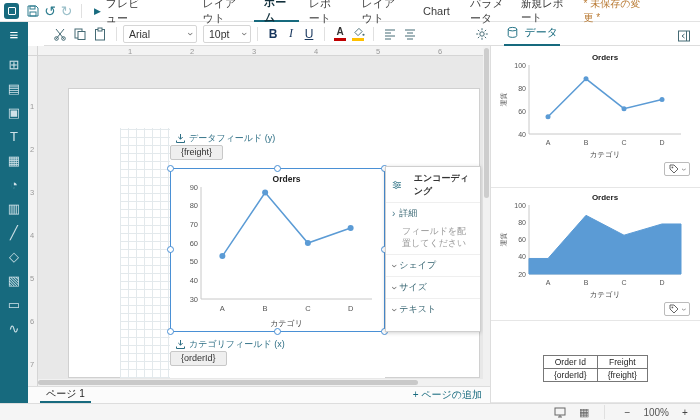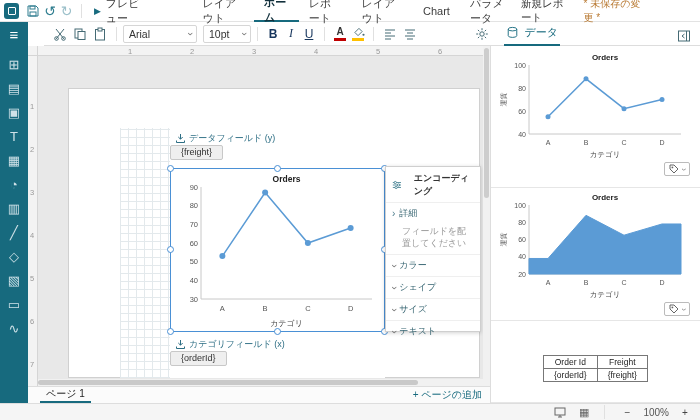--- a/index.html
+++ b/index.html
@@ -384,24 +384,20 @@
       </svg>
       <span>エンコーディング</span>
     </div>
     <div class="enc-row">
       <span class="enc-chev-r">›</span>
       <span>詳細</span>
     </div>
     <div class="enc-placeholder">フィールドを配置してください</div>
     <div class="enc-row">
       <span class="chev">›</span>
-      <span>カラー</span>
-    </div>
-    <div class="enc-row">
-      <span class="chev">›</span>
       <span>シェイプ</span>
     </div>
     <div class="enc-row">
       <span class="chev">›</span>
       <span>サイズ</span>
     </div>
     <div class="enc-row">
       <span class="chev">›</span>
       <span>テキスト</span>
     </div>

